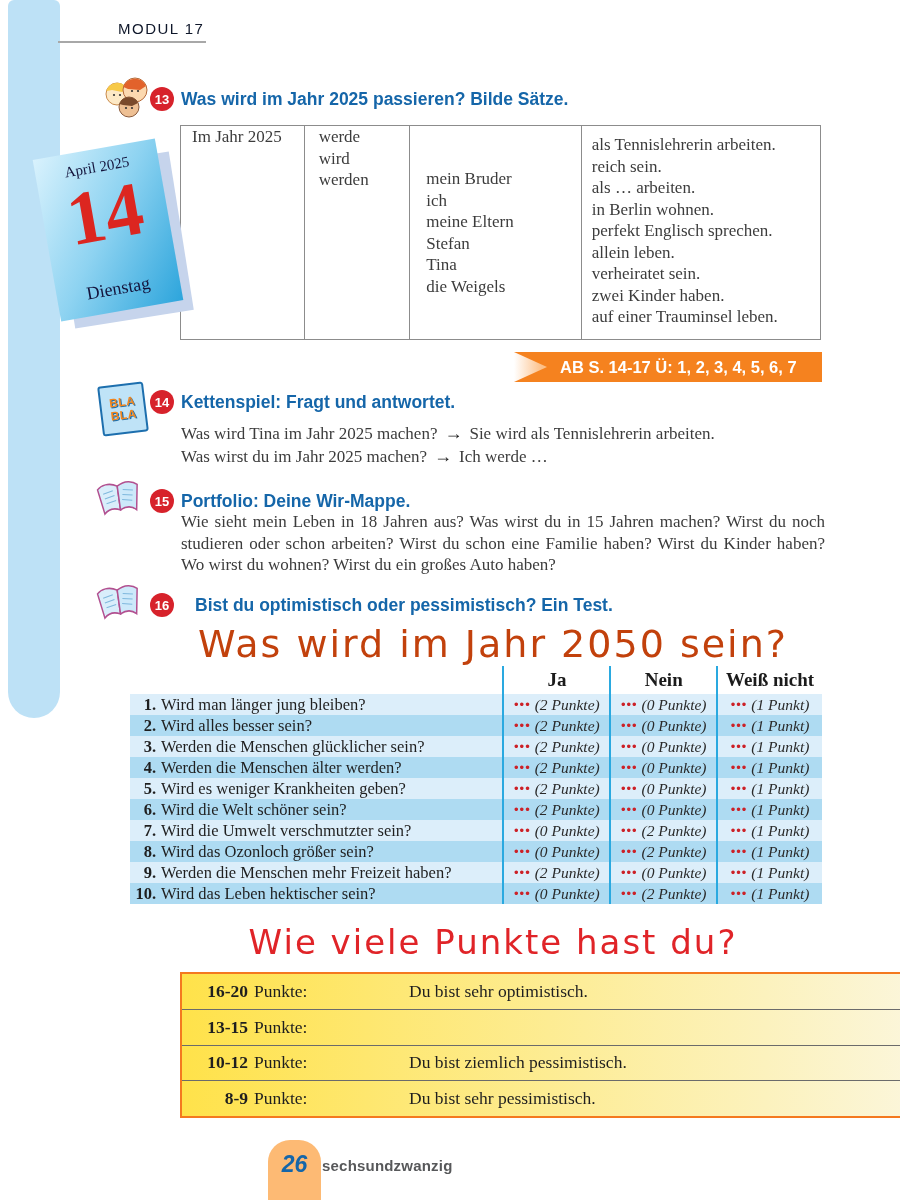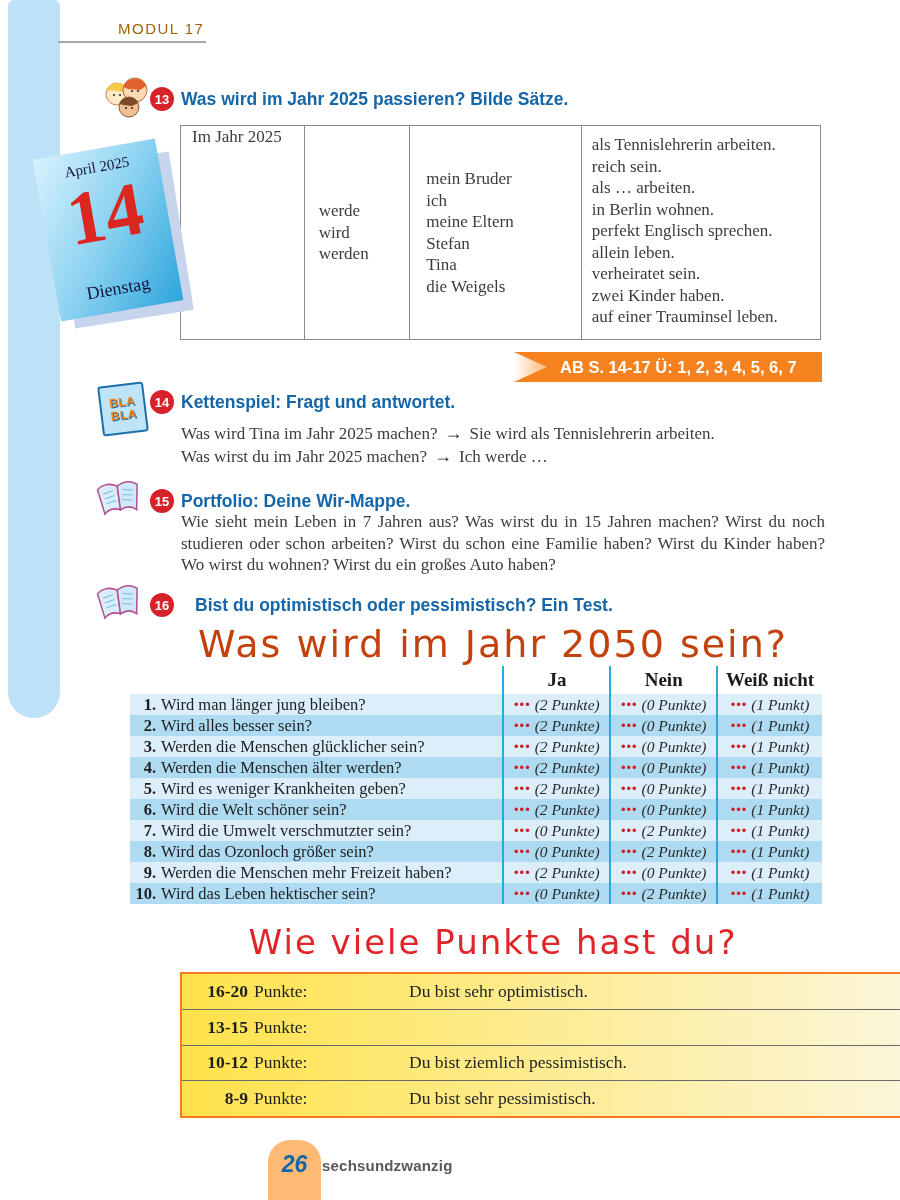--- a/index.html
+++ b/index.html
@@ -4,35 +4,35 @@
 <style>
   html,body{margin:0;padding:0;background:#ffffff;}
   #page{position:relative;width:900px;height:1200px;background:#ffffff;overflow:hidden;
         font-family:"Liberation Sans",sans-serif;}
   .abs{position:absolute;}
 
   
   .strip{left:8px;top:0;width:52px;height:718px;background:#bde1f6;border-radius:6px 6px 26px 26px;}
 
   
-  .module{left:118px;top:20px;font-size:15px;letter-spacing:1.5px;color:#a16207;}
+  .module{left:118px;top:20px;font-size:15px;letter-spacing:1.5px;color:#0f172a;}
   .module-line{left:58px;top:41px;width:148px;height:2px;background:#a8a8a8;}
 
   
   .badge{width:24px;height:24px;border-radius:50%;background:#d7222b;color:#fff;
          font-weight:bold;font-size:13px;display:flex;align-items:center;justify-content:center;}
   .ex-title{font-weight:bold;font-size:17.5px;color:#1566a9;white-space:nowrap;}
 
   
   .t1{left:180px;top:125px;width:641px;height:215px;border:1px solid #8c8c8c;display:flex;
       box-sizing:border-box;font-family:"Liberation Serif",serif;font-size:17px;color:#3c3c3c;}
   .t1 > div{box-sizing:border-box;line-height:21.5px;}
   .t1 > div + div{border-left:1px solid #8c8c8c;}
   .t1c1{width:123px;display:flex;padding-left:11px;}
-  .t1c2{width:106px;display:flex;flex-direction:column;justify-content:center;padding-left:14px;}
+  .t1c2{width:106px;display:flex;flex-direction:column;justify-content:flex-start;padding-left:14px;}
   .t1c3{width:172px;display:flex;flex-direction:column;justify-content:center;padding-left:16px;}
   .t1c4{width:240px;padding:8px 0 0 10px;}
 
   
   .cal-shadow{left:62px;top:160px;width:120px;height:160px;background:#c6d4ec;transform:rotate(-9deg);}
   .cal{left:46px;top:148px;width:124px;height:164px;transform:rotate(-10deg);
        background:linear-gradient(125deg,#d9f2fd 0%,#8ed3f1 48%,#2da5dc 100%);}
   .cal-month{position:absolute;top:10px;width:100%;text-align:center;
              font-family:"Liberation Serif",serif;font-size:15px;color:#14143c;}
   .cal-day{position:absolute;top:22px;width:100%;text-align:center;
@@ -184,21 +184,21 @@
   </div>
 
   <svg class="abs" style="left:96px;top:480px;transform:rotate(-8deg)" width="46" height="38" viewBox="0 0 46 38">
     <path d="M23 6 C15 1 7 3 3 7 L7 32 C11 28 17 27 23 30 Z" fill="#d9eefb" stroke="#b25090" stroke-width="1.5"></path>
     <path d="M23 6 C31 1 39 3 43 7 L39 32 C35 28 29 27 23 30 Z" fill="#cde9fa" stroke="#b25090" stroke-width="1.5"></path>
     <path d="M8 12 L18 10 M9 17 L19 15 M10 22 L20 20" stroke="#7fb8dd" stroke-width="1" fill="none"></path>
     <path d="M38 12 L28 10 M37 17 L27 15 M36 22 L26 20" stroke="#7fb8dd" stroke-width="1" fill="none"></path>
   </svg>
   <div class="abs badge" style="left:150px;top:489px">15</div>
   <div class="abs ex-title" style="left:181px;top:491px">Portfolio: Deine Wir-Mappe.</div>
-  <div class="abs bodytext para" style="left:181px;top:511px;width:644px">Wie sieht mein Leben in 7 Jahren aus? Was wirst du in 15 Jahren machen? Wirst du noch studieren oder schon arbeiten? Wirst du schon eine Familie haben? Wirst du Kinder haben? Wo wirst du wohnen? Wirst du ein großes Auto haben?</div>
+  <div class="abs bodytext para" style="left:181px;top:511px;width:644px">Wie sieht mein Leben in 18 Jahren aus? Was wirst du in 15 Jahren machen? Wirst du noch studieren oder schon arbeiten? Wirst du schon eine Familie haben? Wirst du Kinder haben? Wo wirst du wohnen? Wirst du ein großes Auto haben?</div>
 
   <svg class="abs" style="left:96px;top:584px;transform:rotate(-8deg)" width="46" height="38" viewBox="0 0 46 38">
     <path d="M23 6 C15 1 7 3 3 7 L7 32 C11 28 17 27 23 30 Z" fill="#d9eefb" stroke="#b25090" stroke-width="1.5"></path>
     <path d="M23 6 C31 1 39 3 43 7 L39 32 C35 28 29 27 23 30 Z" fill="#cde9fa" stroke="#b25090" stroke-width="1.5"></path>
     <path d="M8 12 L18 10 M9 17 L19 15 M10 22 L20 20" stroke="#7fb8dd" stroke-width="1" fill="none"></path>
     <path d="M38 12 L28 10 M37 17 L27 15 M36 22 L26 20" stroke="#7fb8dd" stroke-width="1" fill="none"></path>
   </svg>
   <div class="abs badge" style="left:150px;top:593px">16</div>
   <div class="abs ex-title" style="left:195px;top:595px">Bist du optimistisch oder pessimistisch? Ein Test.</div>
 

